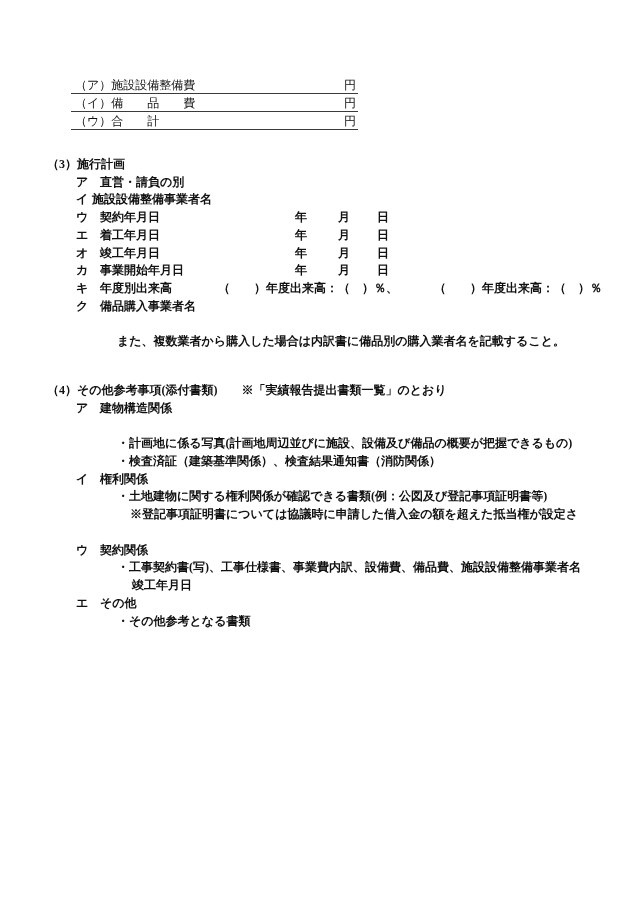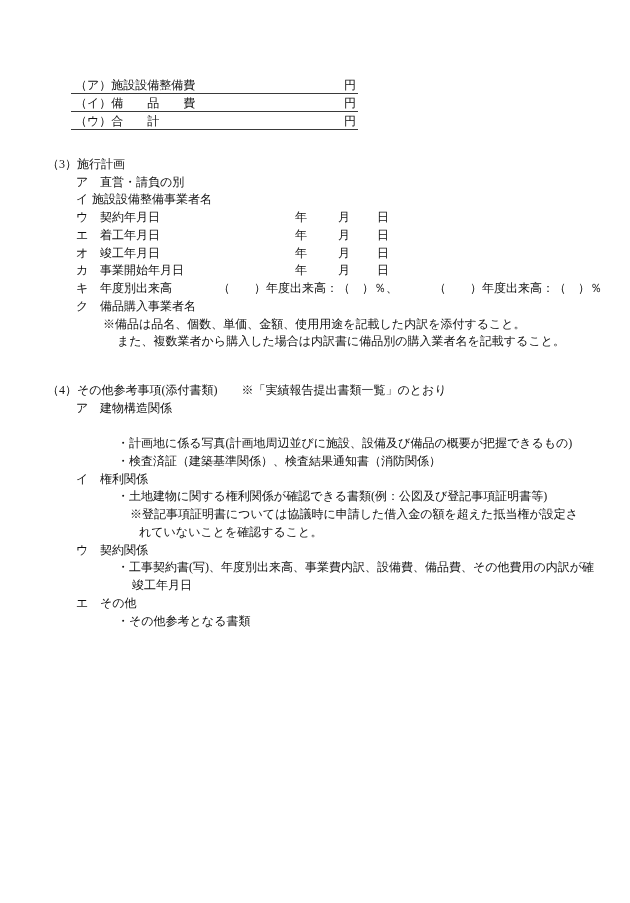--- a/index.html
+++ b/index.html
@@ -15,20 +15,21 @@
     font-family: "Liberation Serif", "DejaVu Serif", serif;
     font-size: 12px;
     color: #111111;
     overflow: hidden;
   }
   .ln {
     position: absolute;
     white-space: pre;
     line-height: 15px;
     letter-spacing: 0;
+    font-weight: bold;
   }
   
   .expense-table {
     position: absolute;
     left: 71px;
     top: 76px;
     width: 287px;
   }
   .exp-row {
     display: flex;
@@ -93,38 +94,36 @@
   <div class="ln" style="left:338px;top:263px">月</div>
   <div class="ln" style="left:377px;top:263px">日</div>
 
   <div class="ln" style="left:76px;top:281px">キ</div>
   <div class="ln" style="left:100px;top:281px">年度別出来高</div>
   <div class="ln" style="left:218px;top:281px">（　　）年度出来高：（　）％、　　　（　　）年度出来高：（　）％</div>
 
   <div class="ln" style="left:76px;top:299px">ク</div>
   <div class="ln" style="left:100px;top:299px">備品購入事業者名</div>
 
-  <div class="ln" style="left:103px;top:317px">※備品は品名、個数、単価、金額、使用用途を記載した内訳を添付すること。</div>
   <div class="ln" style="left:117px;top:334px">また、複数業者から購入した場合は内訳書に備品別の購入業者名を記載すること。</div>
 
   <div class="ln" style="left:47px;top:383px">（4）その他参考事項(添付書類)　　※「実績報告提出書類一覧」のとおり</div>
 
   <div class="ln" style="left:76px;top:401px">ア</div>
   <div class="ln" style="left:100px;top:401px">建物構造関係</div>
   <div class="ln" style="left:117px;top:436px">・計画地に係る写真(計画地周辺並びに施設、設備及び備品の概要が把握できるもの)</div>
   <div class="ln" style="left:117px;top:454px">・検査済証（建築基準関係）、検査結果通知書（消防関係）</div>
 
   <div class="ln" style="left:76px;top:472px">イ</div>
   <div class="ln" style="left:100px;top:472px">権利関係</div>
   <div class="ln" style="left:117px;top:489px">・土地建物に関する権利関係が確認できる書類(例：公図及び登記事項証明書等)</div>
   <div class="ln" style="left:130px;top:507px">※登記事項証明書については協議時に申請した借入金の額を超えた抵当権が設定さ</div>
-  <div class="ln" style="left:139px;top:525px">れていないことを確認すること。</div>
 
   <div class="ln" style="left:76px;top:543px">ウ</div>
   <div class="ln" style="left:100px;top:543px">契約関係</div>
-  <div class="ln" style="left:117px;top:560px">・工事契約書(写)、年度別出来高、事業費内訳、設備費、備品費、その他費用の内訳が確</div>
+  <div class="ln" style="left:117px;top:560px">・工事契約書(写)、工事仕様書、事業費内訳、設備費、備品費、施設設備整備事業者名</div>
   <div class="ln" style="left:132px;top:578px">竣工年月日</div>
 
   <div class="ln" style="left:76px;top:596px">エ</div>
   <div class="ln" style="left:100px;top:596px">その他</div>
   <div class="ln" style="left:117px;top:614px">・その他参考となる書類</div>
 
 </div>
 
 </body></html>

